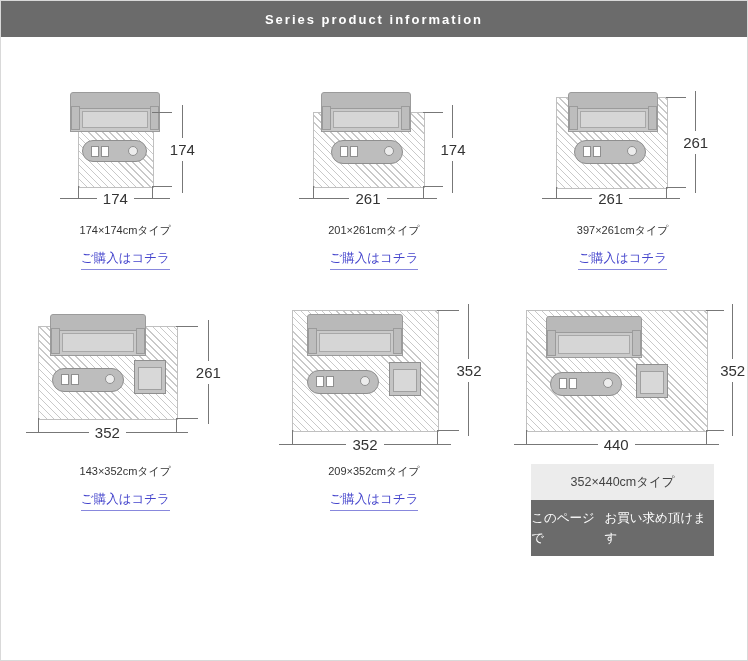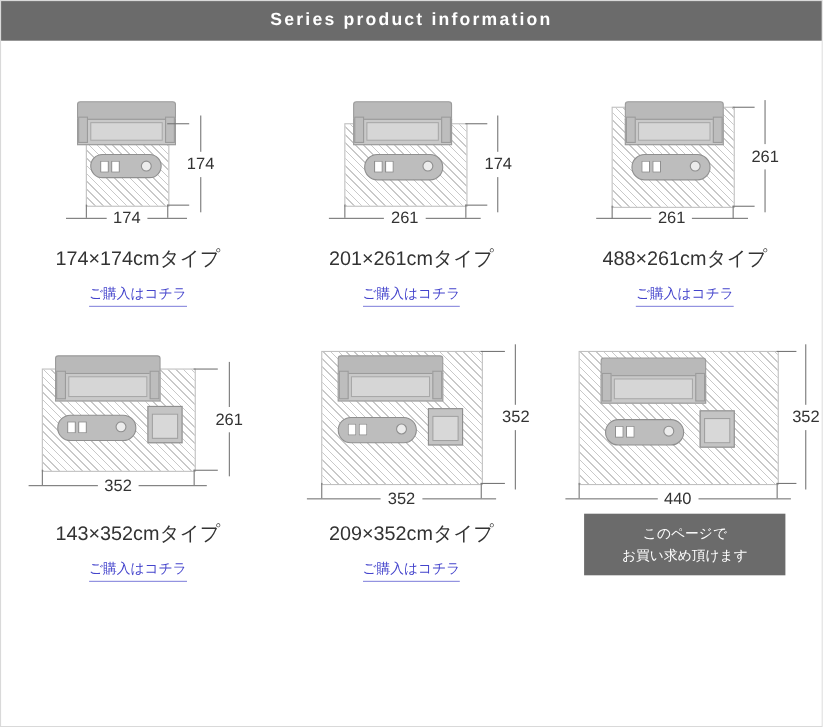--- a/index.html
+++ b/index.html
@@ -22,21 +22,21 @@
     border: 1px solid #d9d9d9;
     background: #ffffff;
   }
   .header-bar {
     height: 36px;
     background: #6b6b6b;
     color: #ffffff;
     display: flex;
     align-items: center;
     justify-content: center;
-    font-size: 16px;
+    font-size: 13px;
     letter-spacing: 2px;
     font-weight: bold;
   }
   .grid {
     display: flex;
     flex-wrap: wrap;
     padding: 0;
   }
   .cell {
     width: 33.3333%;
@@ -200,21 +200,21 @@
     color: #333333;
     padding: 3px 0;
     white-space: nowrap;
   }
   .tick {
     position: absolute;
     background: #777777;
   }
 
   .caption {
-    font-size: 18px;
+    font-size: 11px;
     color: #333333;
     margin-top: 6px;
     text-align: center;
   }
   .buy-link {
     margin-top: 12px;
     font-size: 12.5px;
     color: #4444cc;
     text-decoration: none;
     border-bottom: 1px solid #8888dd;
@@ -232,21 +232,21 @@
     align-items: center;
     justify-content: center;
   }
   .current-note {
     width: 183px;
     height: 56px;
     background: #6b6b6b;
     color: #ffffff;
     font-size: 12.5px;
     display: flex;
-    flex-direction: column;
+    flex-direction: row;
     align-items: center;
     justify-content: center;
     line-height: 1.6;
   }
 </style>
 </head>
 <body>
 
 <div class="page">
 
@@ -347,21 +347,21 @@
           <div class="line-r"></div>
         </div>
         <div class="tick" style="left:158px; top:30px; width:20px; height:1px;"></div>
         <div class="tick" style="left:158px; top:120px; width:20px; height:1px;"></div>
         <div class="dim-v" style="left:168px; top:24px; width:40px; height:102px;">
           <div class="line-t"></div>
           <div class="txt">261</div>
           <div class="line-b"></div>
         </div>
       </div>
-      <div class="caption">488×261cmタイプ</div>
+      <div class="caption">397×261cmタイプ</div>
       <a class="buy-link">ご購入はコチラ</a>
     </div>
   </div>
 
   <div class="grid row2">
 
     <div class="cell">
       <div class="diagram">
         <div class="rug" style="left:28px; top:28px; width:138px; height:92px;"></div>
         <div class="sofa" style="left:40px; top:16px; width:96px; height:42px;">
@@ -461,20 +461,21 @@
           <div class="line-r"></div>
         </div>
         <div class="tick" style="left:198px; top:12px; width:18px; height:1px;"></div>
         <div class="tick" style="left:198px; top:132px; width:18px; height:1px;"></div>
         <div class="dim-v" style="left:205px; top:6px; width:40px; height:132px;">
           <div class="line-t"></div>
           <div class="txt">352</div>
           <div class="line-b"></div>
         </div>
       </div>
+      <div class="current-label">352×440cmタイプ</div>
       <div class="current-note">
         <span>このページで</span>
         <span>お買い求め頂けます</span>
       </div>
     </div>
   </div>
 
 </div>
 
 </body></html>

